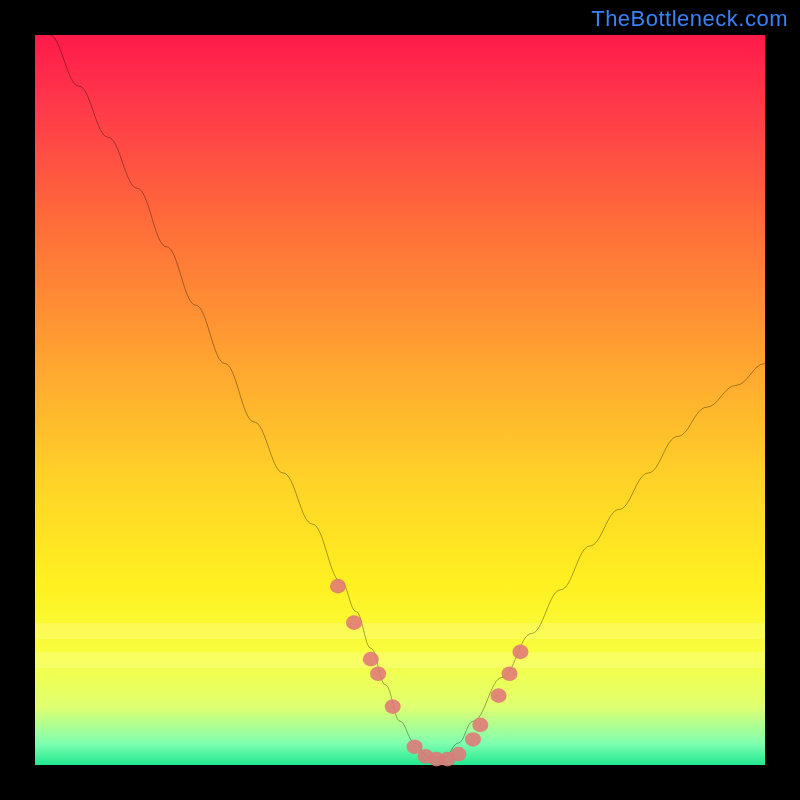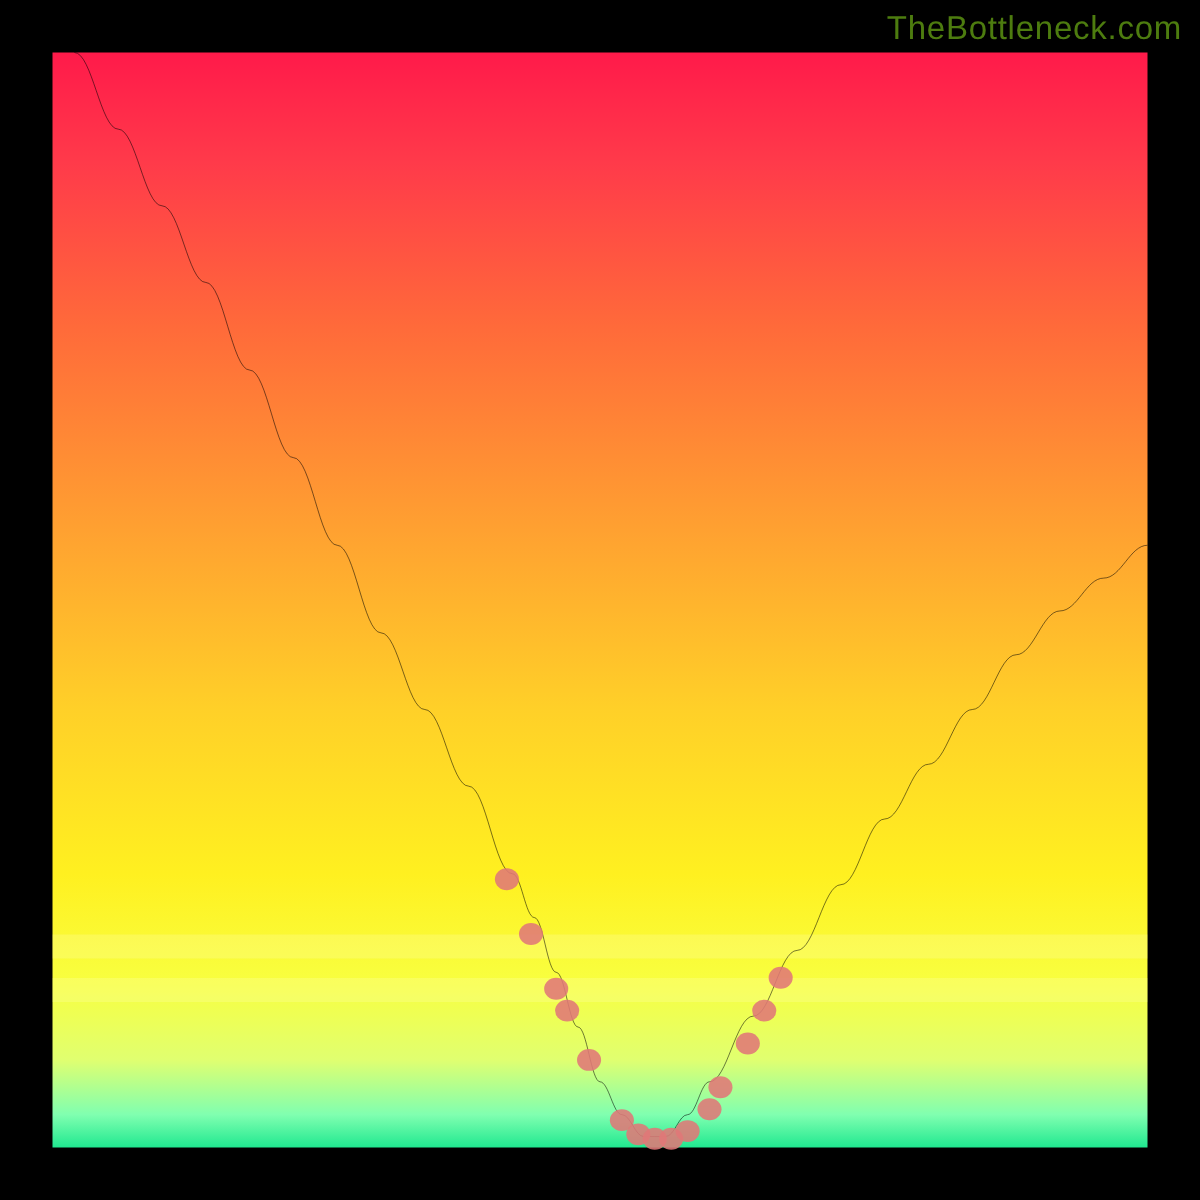--- a/index.html
+++ b/index.html
@@ -8,21 +8,21 @@
     height: 800px;
     background: #000;
     position: relative;
     font-family: Arial, sans-serif;
     overflow: hidden;
   }
   .watermark {
     position: absolute;
     top: 6px;
     right: 12px;
-    color: #4d7c0f;
+    color: #3b82f6;
     font-size: 22px;
     font-weight: 500;
     z-index: 10;
     letter-spacing: 0.5px;
   }
   .plot-area {
     position: absolute;
     left: 35px;
     top: 35px;
     width: 730px;

